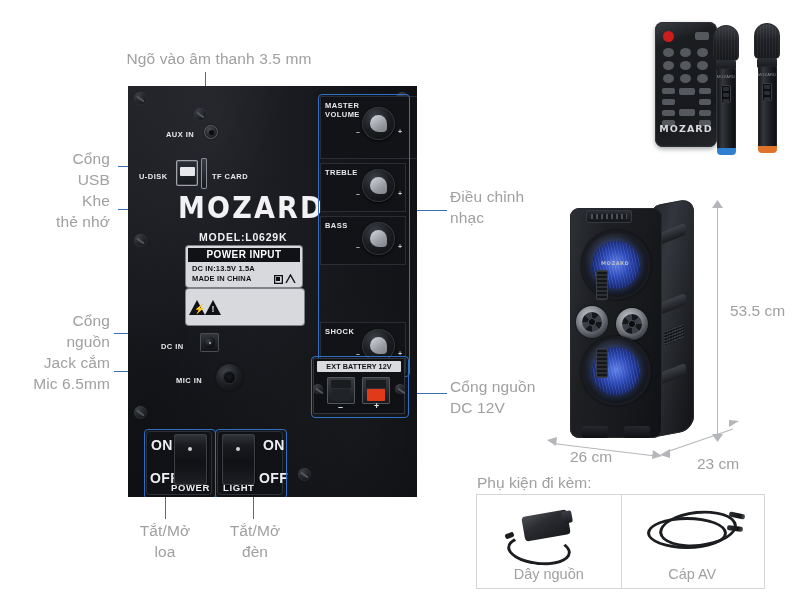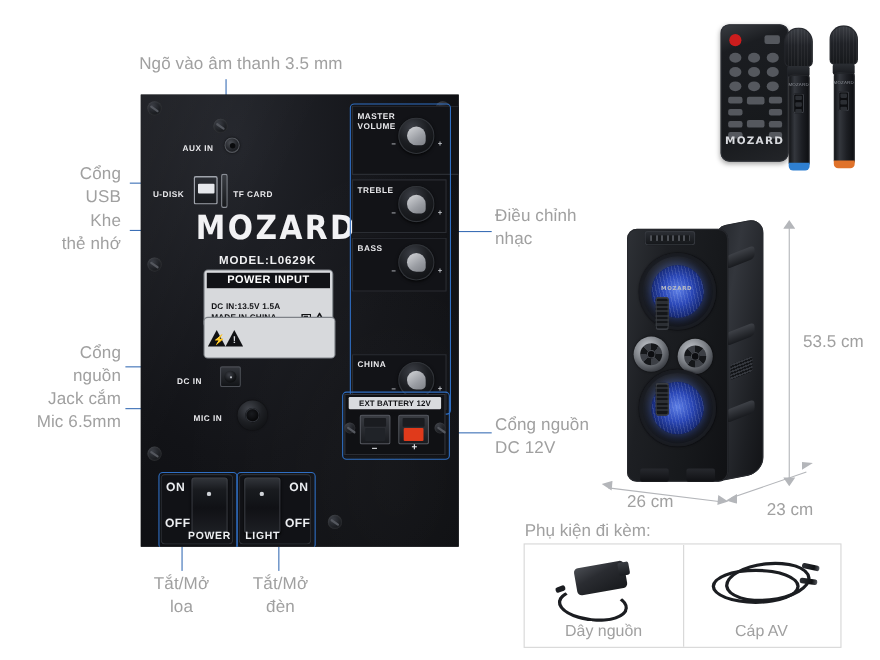--- a/index.html
+++ b/index.html
@@ -110,21 +110,21 @@
   .pslabel{
     position:absolute;background:#d7d9dc;border-radius:3px;
     box-shadow:0 0 0 1px #7e8288;
     padding:2px;
   }
   .ps-title{
     background:#111216;color:#fff;text-align:center;font-size:10px;font-weight:bold;
     letter-spacing:.4px;padding:1px 0 1.5px;
   }
   .ps-body{color:#101114;font-size:7.5px;font-weight:bold;line-height:10px;
-    padding:2px 4px 1px;letter-spacing:.15px;position:relative;margin-top:10px;}
+    padding:2px 4px 1px;letter-spacing:.15px;position:relative;}
   .ps-marks{position:absolute;right:4px;bottom:1px;display:flex;gap:2.5px;align-items:flex-end;}
   .m-sq{width:9px;height:9px;box-shadow:inset 0 0 0 1.3px #101114;position:relative;}
   .m-sq:after{content:"";position:absolute;left:2.5px;top:2.5px;width:4px;height:4px;background:#101114;}
 
   .caution{
     position:absolute;background:#d7d9dc;border-radius:3px;
     box-shadow:0 0 0 1px #7e8288;
     display:flex;align-items:center;padding:2px 3px;
   }
   .c-mid{flex:1;text-align:center;}
@@ -208,21 +208,21 @@
   .swbox{position:absolute;background:#111216;box-shadow:inset 0 0 0 1px #2d3036;border-radius:4px;}
   .rocker{
     position:absolute;width:33px;height:51px;border-radius:3px;
     background:linear-gradient(180deg,#33363c 0%,#191b1f 22%,#101115 55%,#1d1f24 100%);
     box-shadow:0 1px 2px rgba(0,0,0,.9), inset 0 0 0 1px #3c3f45;
   }
   .rocker:after{
     content:"";position:absolute;left:14px;top:13px;width:4px;height:4px;border-radius:50%;
     background:#cfd2d7;
   }
-  .swlab{position:absolute;color:#eceef1;font-size:11px;font-weight:bold;letter-spacing:.4px;}
+  .swlab{position:absolute;color:#eceef1;font-size:14px;font-weight:bold;letter-spacing:.4px;}
   .swname{position:absolute;color:#eceef1;font-size:9.5px;font-weight:bold;letter-spacing:.6px;}
 
   
   .remote{
     position:absolute;left:655px;top:22px;width:62px;height:125px;border-radius:8px;
     background:linear-gradient(160deg,#3a3d42 0%,#1b1d21 18%,#17191c 70%,#232529 100%);
     box-shadow:0 2px 5px rgba(0,0,0,.35), inset 0 0 0 1px #2e3137;
   }
   .rbtn{position:absolute;background:#55585e;border-radius:2px;}
   .rbtn.rd{background:#cc1d1d;border-radius:50%;}
@@ -482,21 +482,21 @@
 
     <div class="knobcell" style="left:192px;top:130px;width:86px;height:49px;">
       <div class="ptxt" style="left:5px;top:5px;">BASS</div>
       <div class="knob" style="left:42px;top:6px;"></div>
       <div class="kminus" style="left:36px;top:27px;">–</div>
       <div class="kplus" style="left:78px;top:27px;">+</div>
     </div>
 
 
     <div class="knobcell" style="left:192px;top:236px;width:86px;height:51px;">
-      <div class="ptxt" style="left:5px;top:5px;">CHINA</div>
+      <div class="ptxt" style="left:5px;top:5px;">SHOCK</div>
       <div class="knob" style="left:42px;top:7px;"></div>
       <div class="kminus" style="left:36px;top:28px;">–</div>
       <div class="kplus" style="left:78px;top:28px;">+</div>
     </div>
 
     <div class="hl" style="left:190px;top:8px;width:90px;height:281px;"></div>
 
     <div class="battbox" style="left:185px;top:272px;">
       <div class="batt-title">EXT BATTERY 12V INPUT</div>
       <div class="term neg" style="left:14px;">

